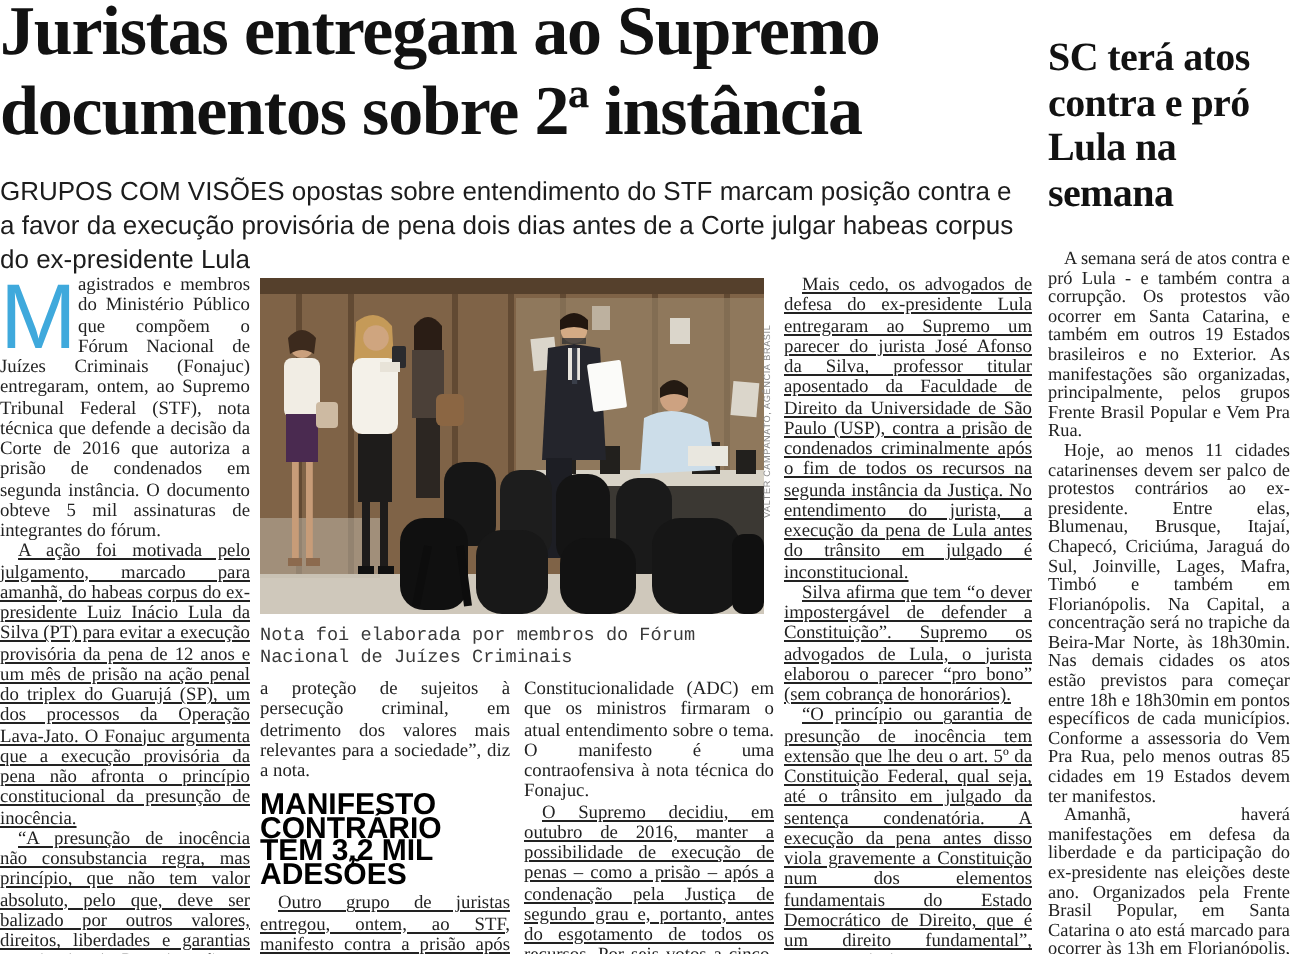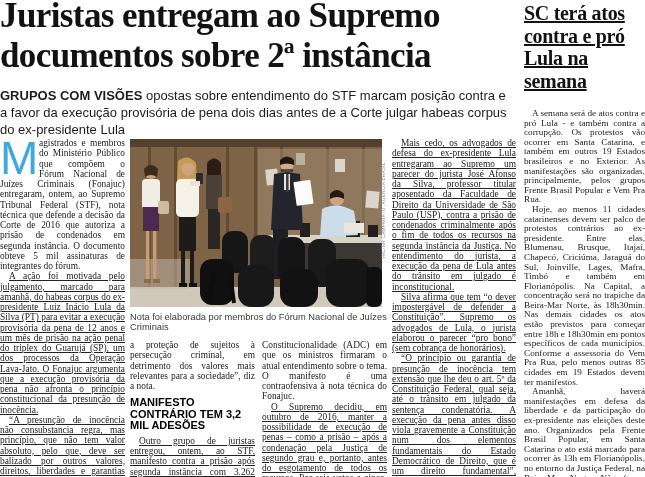--- a/index.html
+++ b/index.html
@@ -13,62 +13,62 @@
     position:absolute; left:0; top:-4px; width:520px;
     font-family:"Liberation Serif", serif;
     font-size:35px; line-height:40px; font-weight:700;
     letter-spacing:-0.6px; color:#121212;
   }
   .deck {
     position:absolute; left:0; top:87px; width:516px;
     font-family:"Liberation Sans", sans-serif;
     font-size:13px; line-height:17px; color:#1c1c1c;
   }
-  .deck b { font-weight:700;text-align:right; }
+  .deck b { font-weight:400;text-align:right; }
   .col {
     position:absolute; overflow:hidden;
     font-size:9.4px; line-height:10.25px; text-align:justify; color:#222;
   }
   .col p { margin:0; }
   .col .ind { text-indent:9px;text-decoration:underline; }
   .col1 { left:0;   top:138px; width:125px; height:339px; }
   .col2 { left:130px; top:340px; width:125px; height:137px; }
   .col3 { left:262px; top:340px; width:125px; height:137px; }
   .col4 { left:392px; top:138px; width:124px; height:339px; }
   .dropcap {
     float:left; width:36px;
     font-family:"Liberation Sans", sans-serif;
     font-size:46px; line-height:39px; font-weight:400;
     color:#3fa9dc; margin:1px 3px 0 0;
   }
   .crosshead {
     font-family:"Liberation Sans", sans-serif;
-    font-size:11px; line-height:11.5px; font-weight:700;
+    font-size:15px; line-height:11.5px; font-weight:700;
     color:#000; margin:6px 0 4px 0; text-align:left;
   }
   
   .photo-box { position:absolute; left:130px; top:139px; width:258px; height:168px; }
   .photo-box svg { display:block; }
   .photo-credit {
     position:absolute; left:251px; top:0; width:8px; height:120px;
     writing-mode:vertical-rl; transform:rotate(180deg);
     font-family:"Liberation Sans", sans-serif;
     font-size:4.6px; letter-spacing:.3px; color:#8a8a8a; white-space:nowrap;
   }
   .photo-caption {
     position:absolute; left:130px; top:312px; width:260px;
-    font-family:Liberation Sans, sans-serif;
+    font-family:Liberation Mono, monospace;
     font-size:9.3px; color:#3a3a3a;
   }
   
   .sidebar { position:absolute; left:524px; top:0; width:121px; height:477px; overflow:hidden; }
   .sb-title {
     font-family:"Liberation Serif", serif;
     font-size:20px; line-height:22.5px; font-weight:700;
-    letter-spacing:-0.3px; color:#121212; margin-top:2px;text-decoration:underline;
+    letter-spacing:-0.3px; color:#121212; margin-top:18px;
   }
   .sb-body {
     margin-top:17px;
     font-size:9.2px; line-height:9.6px; text-align:justify; color:#222;
   }
   .sb-body p { text-indent:8px; margin:0; }
 </style>
 </head>
 <body>
 

